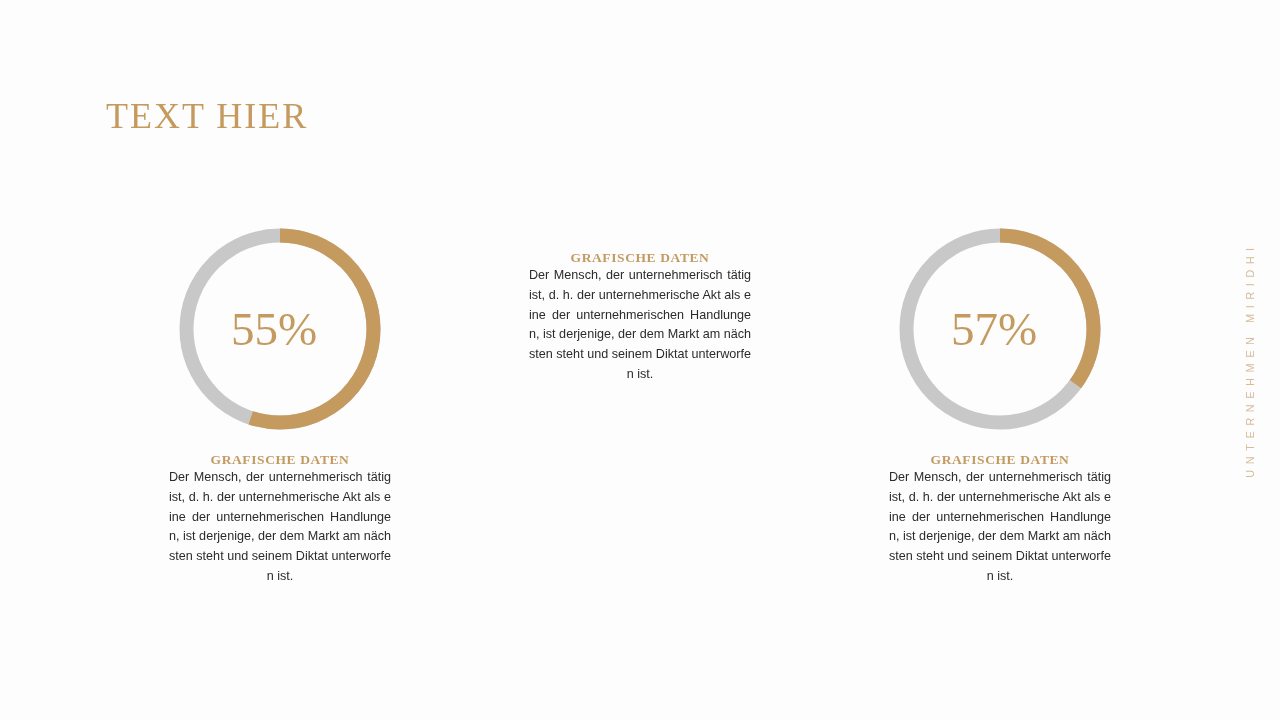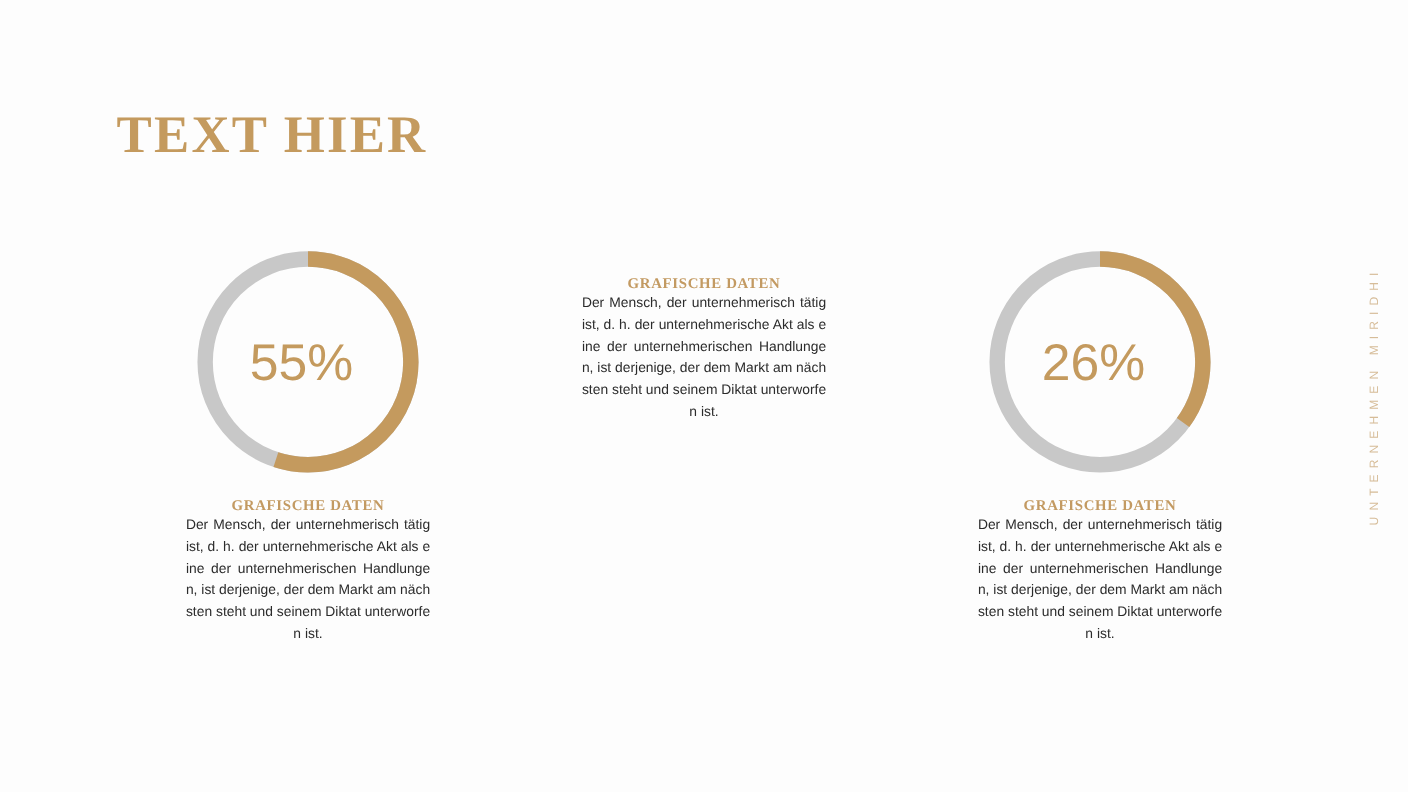--- a/index.html
+++ b/index.html
@@ -20,22 +20,22 @@
     inset: 0;
     background: #fdfdfd;
   }
 
   
   .page-title {
     position: absolute;
     left: 106px;
     top: 97px;
     font-family: "Liberation Serif", "DejaVu Serif", serif;
-    font-weight: bold;
-    font-size: 48px;
+    font-weight: normal;
+    font-size: 36px;
     letter-spacing: 2px;
     color: #c49a5e;
     line-height: 1.1;
     white-space: nowrap;
   }
 
   
   .columns {
     position: absolute;
     left: 169px;
@@ -62,21 +62,21 @@
     width: 202px;
     height: 202px;
   }
   .donut-value {
     position: absolute;
     left: 0;
     right: 12px;
     top: 50%;
     transform: translateY(-50%);
     text-align: center;
-    font-family: Liberation Sans, sans-serif;
+    font-family: Liberation Serif, serif;
     font-size: 47px;
     color: #c49a5e;
     line-height: 1;
     letter-spacing: 0px;
   }
 
   
   .caption {
     margin-top: 22px;
     font-family: "Liberation Serif", "DejaVu Serif", serif;
@@ -141,21 +141,21 @@
       <div class="caption">GRAFISCHE DATEN</div>
       <div class="body-text">Der Mensch, der unternehmerisch tätig ist, d. h. der unternehmerische Akt als eine der unternehmerischen Handlungen, ist derjenige, der dem Markt am nächsten steht und seinem Diktat unterworfen ist.</div>
     </div>
 
     <div class="column">
       <div class="donut-wrap">
         <svg class="donut-svg" viewBox="0 0 202 202">
           <circle cx="101" cy="101" r="93.5" fill="none" stroke="#c8c8c8" stroke-width="14"></circle>
           <circle class="donut-progress" cx="101" cy="101" r="93.5" fill="none" stroke="#c49a5e" stroke-width="14" transform="rotate(-90 101 101)" stroke-dasharray="205.61723917745198 381.86058704383936" stroke-dashoffset="0"></circle>
         </svg>
-        <div class="donut-value">26%</div>
+        <div class="donut-value">57%</div>
       </div>
       <div class="caption">GRAFISCHE DATEN</div>
       <div class="body-text">Der Mensch, der unternehmerisch tätig ist, d. h. der unternehmerische Akt als eine der unternehmerischen Handlungen, ist derjenige, der dem Markt am nächsten steht und seinem Diktat unterworfen ist.</div>
     </div>
 
   </div>
 
   <div class="side-text">UNTERNEHMEN MIRIDHI</div>
 
 </div>

